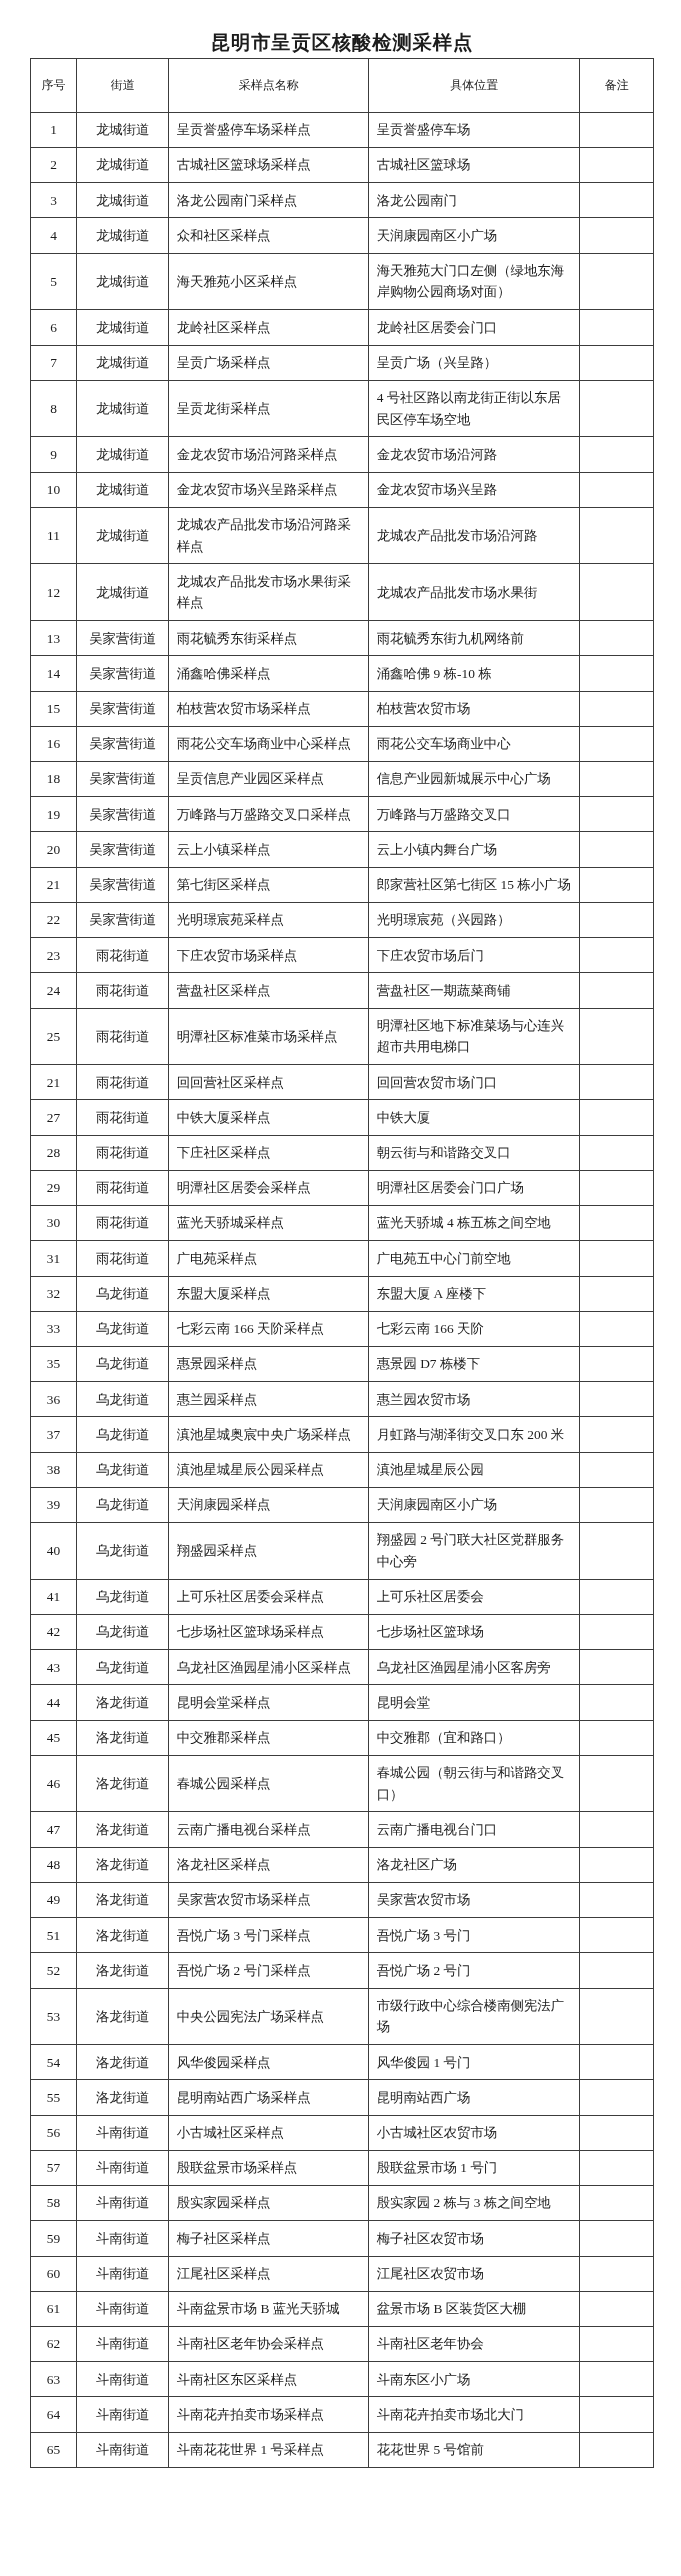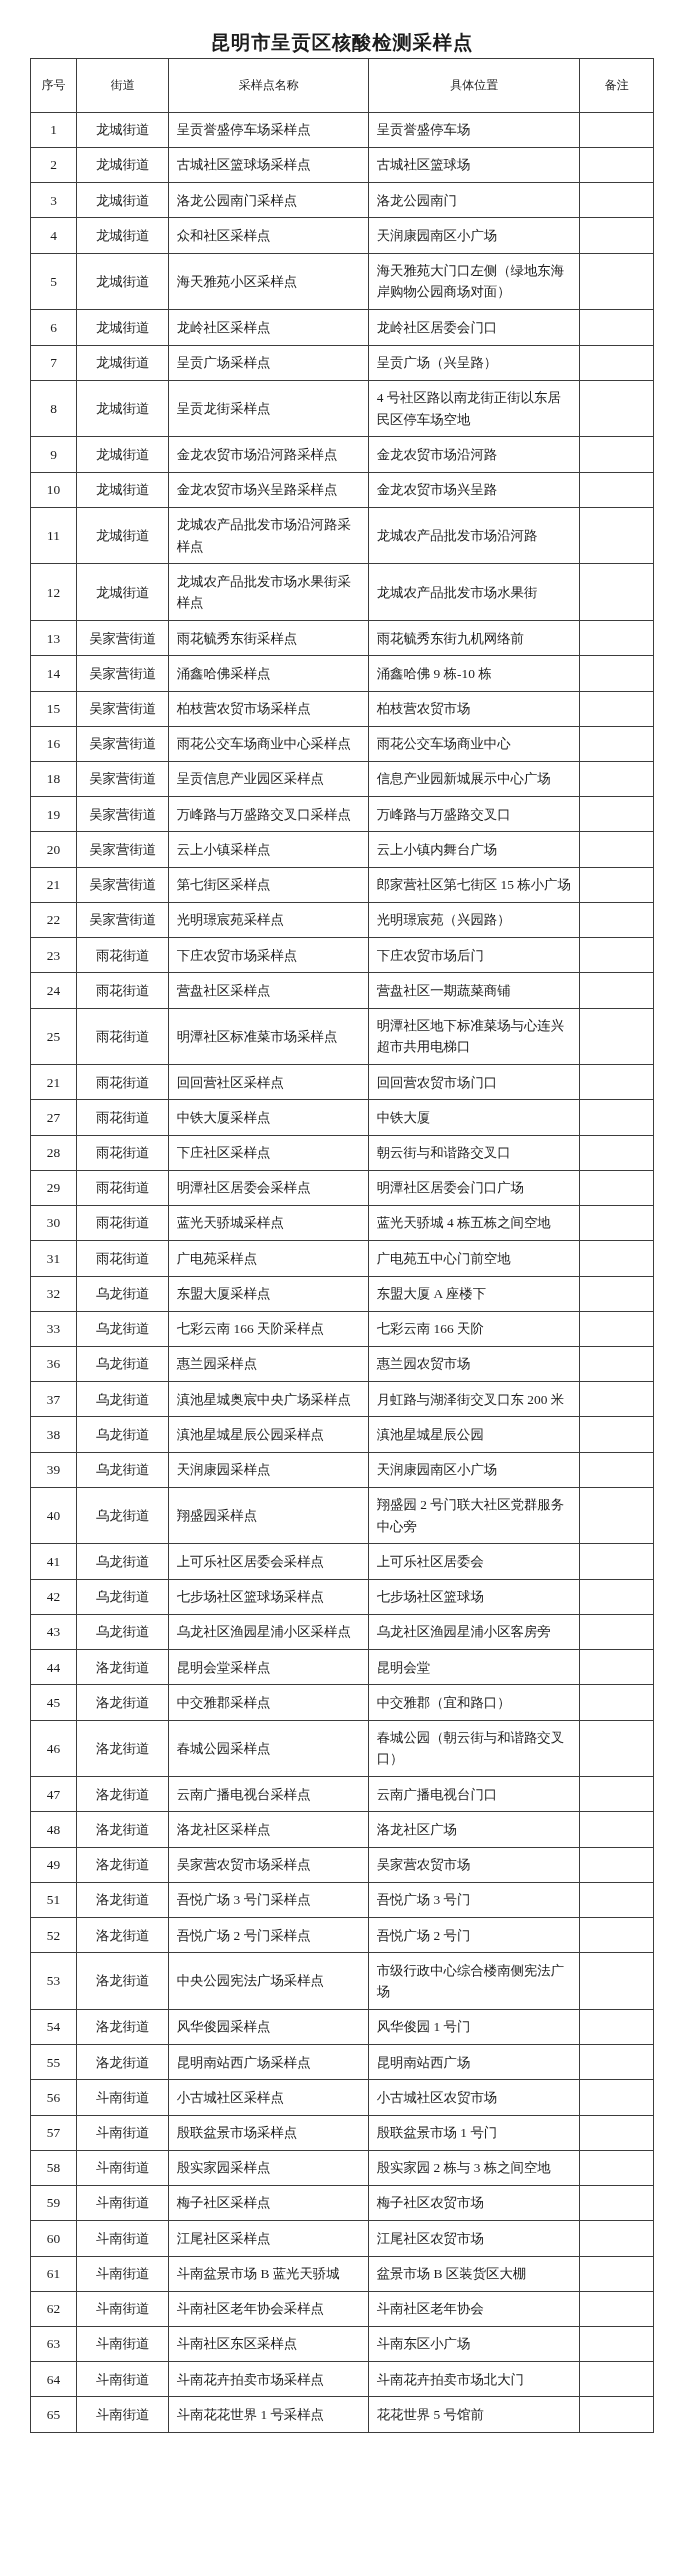--- a/index.html
+++ b/index.html
@@ -305,20 +305,27 @@
           <td class="c-remark"></td>
         </tr>
         <tr>
           <td class="c-seq">33</td>
           <td class="c-street">乌龙街道</td>
           <td class="c-name">七彩云南 166 天阶采样点</td>
           <td class="c-loc">七彩云南 166 天阶</td>
           <td class="c-remark"></td>
         </tr>
         <tr>
+          <td class="c-seq">35</td>
+          <td class="c-street">乌龙街道</td>
+          <td class="c-name">惠景园采样点</td>
+          <td class="c-loc">惠景园 D7 栋楼下</td>
+          <td class="c-remark"></td>
+        </tr>
+        <tr>
           <td class="c-seq">36</td>
           <td class="c-street">乌龙街道</td>
           <td class="c-name">惠兰园采样点</td>
           <td class="c-loc">惠兰园农贸市场</td>
           <td class="c-remark"></td>
         </tr>
         <tr>
           <td class="c-seq">37</td>
           <td class="c-street">乌龙街道</td>
           <td class="c-name">滇池星城奥宸中央广场采样点</td>

